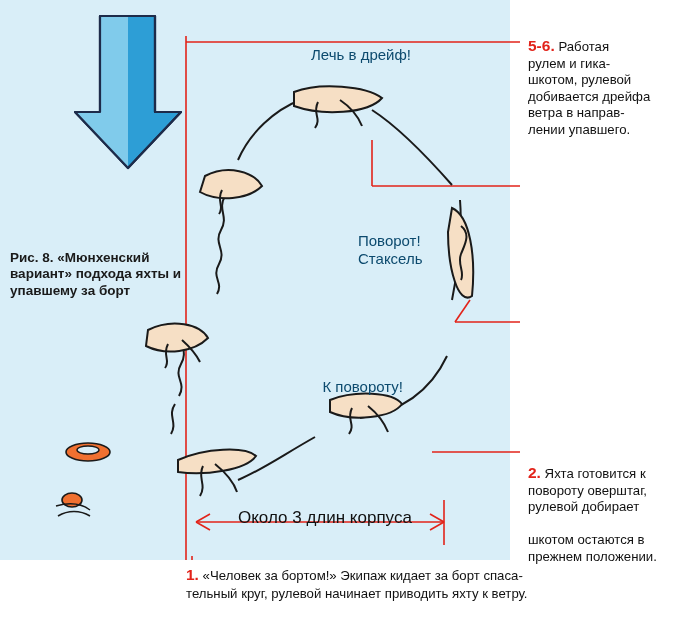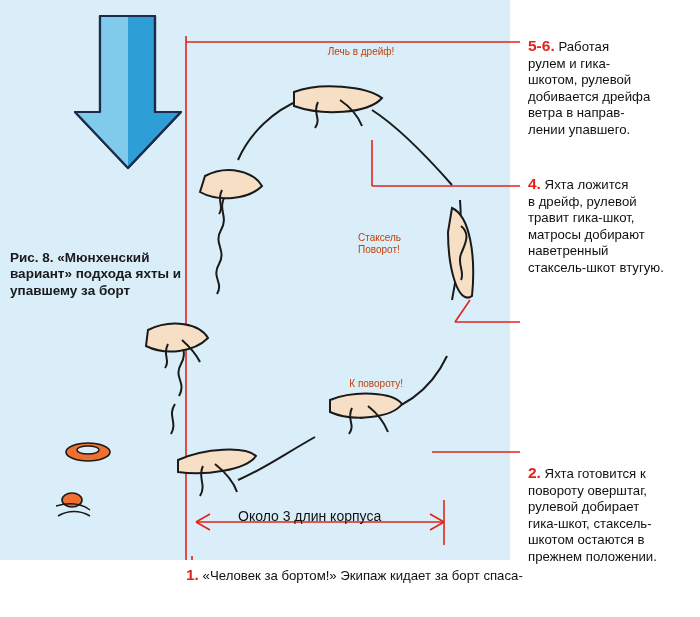--- a/index.html
+++ b/index.html
@@ -43,22 +43,22 @@
   }
   .caption-left {
     left: 10px;
     top: 250px;
     width: 175px;
     font-size: 13.5px;
     font-weight: bold;
     color: #1a1a1a;
   }
   .lbl {
-    font-size: 10px;
-    color: #c2410c;
+    font-size: 15px;
+    color: #0c4a6e;
     text-align: center;
   }
   .lbl-drift {
     left: 296px;
     top: 46px;
     width: 130px;
   }
   .lbl-turn-stax {
     left: 358px;
     top: 232px;
@@ -68,21 +68,21 @@
   .lbl-kpovorotu {
     left: 283px;
     top: 378px;
     width: 120px;
     text-align: right;
   }
   .lbl-distance {
     left: 238px;
     top: 508px;
     width: 200px;
-    font-size: 14px;
+    font-size: 17px;
     text-align: left;
   }
   .step {
     position: absolute;
     font-size: 13.2px;
     color: #111111;
     line-height: 1.25;
   }
   .step .num {
     color: #e2231a;
@@ -197,61 +197,53 @@
 
   <div class="txt caption-left">
     <span>Рис. 8. «Мюнхенский вариант» подхода яхты и упавшему за борт</span>
   </div>
 
   <div class="txt lbl lbl-drift">
     <span>Лечь в дрейф!</span>
   </div>
 
   <div class="txt lbl lbl-turn-stax">
+    <div>Поворот!</div>
     <div>Стаксель</div>
-    <div>Поворот!</div>
   </div>
 
   <div class="txt lbl lbl-kpovorotu">
     <span>К повороту!</span>
   </div>
 
   <div class="txt lbl-distance">
     <span>Около 3 длин корпуса</span>
   </div>
 
   <div class="step step-5">
     <span class="num">5-6.</span>
     <span>Работая</span><br>
     <span>рулем и гика-</span><br>
     <span>шкотом, рулевой</span><br>
     <span>добивается дрейфа</span><br>
     <span>ветра в направ-</span><br>
     <span>лении упавшего.</span>
   </div>
 
-  <div class="step step-4">
-    <span class="num">4.</span>
-    <span>Яхта ложится</span><br>
-    <span>в дрейф, рулевой</span><br>
-    <span>травит гика-шкот,</span><br>
-    <span>матросы добирают</span><br>
-    <span>наветренный</span><br>
-    <span>стаксель-шкот втугую.</span>
-  </div>
 
 
   <div class="step step-2">
     <span class="num">2.</span>
     <span>Яхта готовится к</span><br>
     <span>повороту оверштаг,</span><br>
     <span>рулевой добирает</span><br>
-    <span>гика-шкот, стаксель-</span><br>
+    <br>
     <span>шкотом остаются в</span><br>
     <span>прежнем положении.</span>
   </div>
 
   <div class="step step-1">
     <span class="num">1.</span>
     <span>«Человек за бортом!» Экипаж кидает за борт спаса-</span><br>
+    <span>тельный круг, рулевой начинает приводить яхту к ветру.</span>
   </div>
 
 </div>
 
 </body></html>

